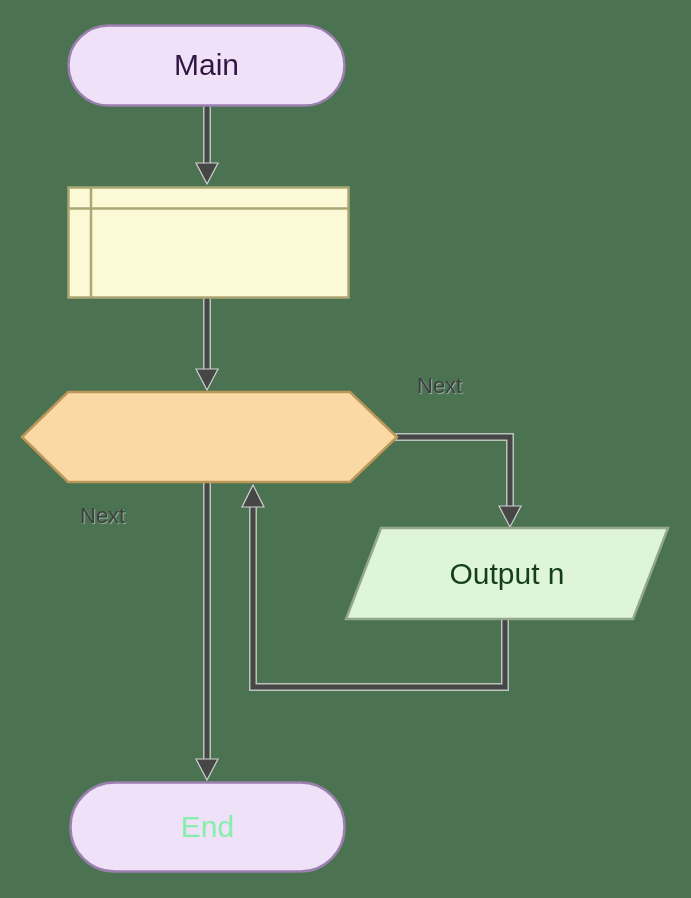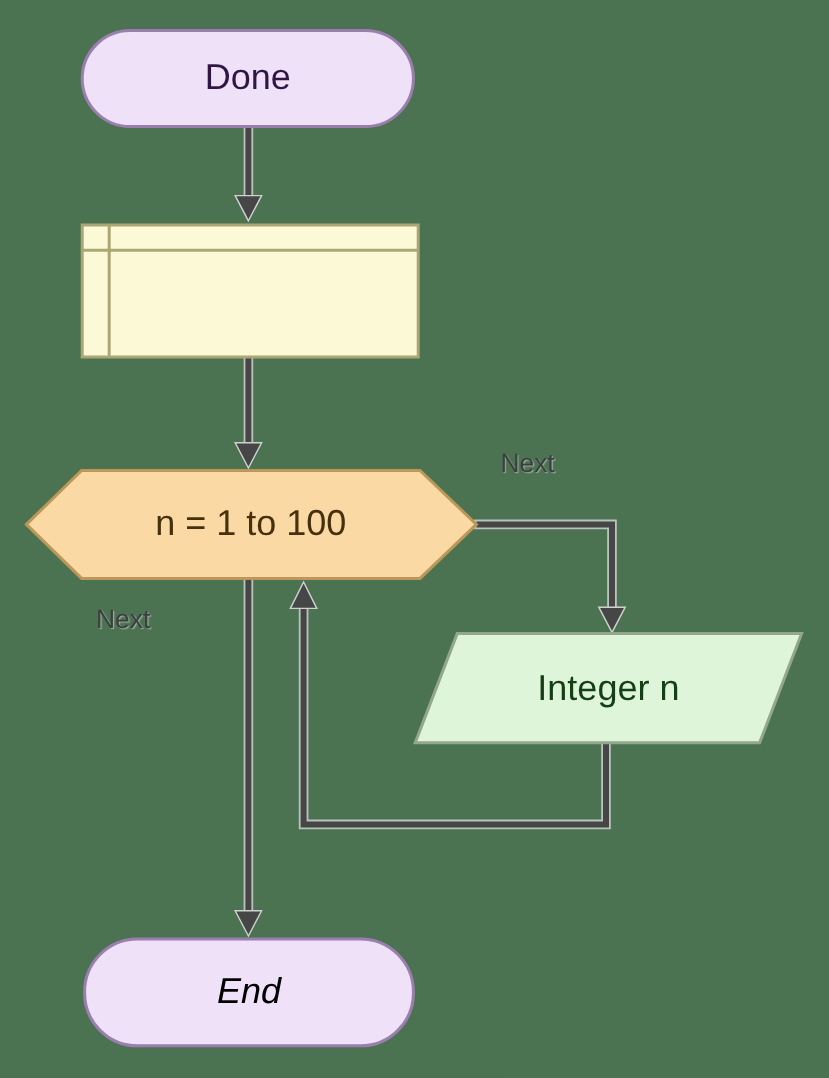--- a/index.html
+++ b/index.html
@@ -52,21 +52,21 @@
     justify-content: center;
     font-size: 30px;
     line-height: 1;
     white-space: nowrap;
     pointer-events: none;
   }
   .label-main    { left: 68px;  top: 25px;  width: 277px; height: 80px; color: #311643; }
   .label-declare { left: 92px;  top: 209px; width: 256px; height: 87px; color: #45411a; }
   .label-loop    { left: 66px;  top: 392px; width: 286px; height: 90px; color: #46310e; }
   .label-output  { left: 346px; top: 528px; width: 322px; height: 91px; color: #153f15; }
-  .label-end     { left: 70px;  top: 782px; width: 275px; height: 90px; color: #000000; font-style: italic; }
+  .label-end     { left: 70px;  top: 782px; width: 275px; height: 90px; color: #86efac; }
   .branch-label {
     position: absolute;
     font-size: 22px;
     line-height: 1;
     color: #3d3e40;
     text-shadow: 1px 1px 1px rgba(255,255,255,0.45);
     white-space: nowrap;
     pointer-events: none;
   }
   .label-next { left: 417px; top: 375px; }
@@ -125,21 +125,20 @@
 
     <g>
       <polygon class="shape" points="381,528 668,528 633,619 346,619" fill="#def5d9" stroke="#93a78d"></polygon>
     </g>
 
     <g>
       <rect class="shape" x="70.5" y="782.5" width="274" height="89" rx="44" ry="44" fill="#eee1f8" stroke="#9a7fae"></rect>
     </g>
   </svg>
 
-  <div class="label label-main">Done</div>
-  <div class="label label-loop">n = 1 to 100</div>
-  <div class="label label-output">Integer n</div>
+  <div class="label label-main">Main</div>
+  <div class="label label-output">Output n</div>
   <div class="label label-end">End</div>
 
   <div class="branch-label label-next">Next</div>
   <div class="branch-label label-done">Next</div>
 
 </div>
 
 </body></html>

